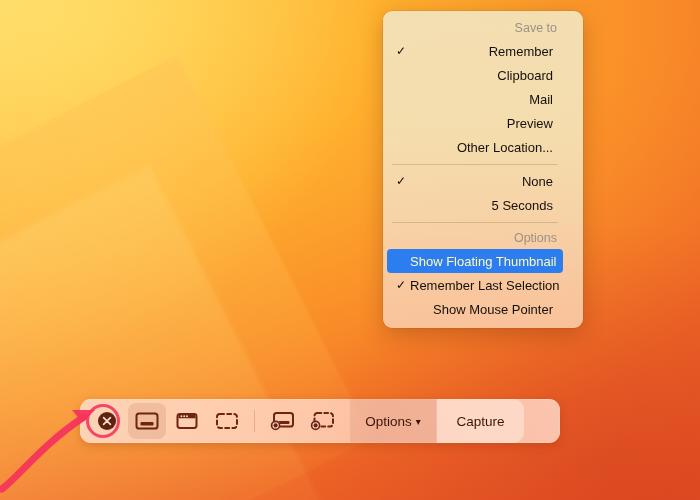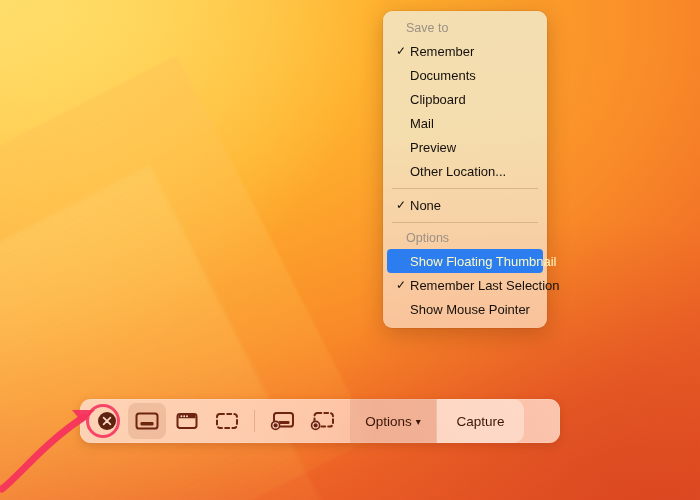--- a/index.html
+++ b/index.html
@@ -139,30 +139,31 @@
     height: 115px;
     pointer-events: none;
     overflow: visible;
   }
 
   
   #options-menu {
     position: absolute;
     left: 383px;
     top: 11px;
-    width: 164px;
-    padding: 6px 0 7px 0;
+    width: 200px;
+    padding: 6px 16px 7px 0;
     border-radius: 9px;
     background: linear-gradient(to bottom,
         rgba(243,225,184,0.96) 0%,
         rgba(244,224,180,0.95) 40%,
         rgba(247,214,175,0.94) 66%,
         rgba(249,205,167,0.93) 86%,
         rgba(250,200,163,0.93) 100%);
     box-shadow: 0 6px 22px rgba(110,40,10,0.30), 0 0 0 0.5px rgba(120,60,20,0.20);
+    text-align: right;
   }
 
   .menu-section-header {
     font-size: 12.5px;
     color: #9b9185;
     padding: 4px 10px 4px 23px;
   }
 
   .menu-item {
     position: relative;
@@ -272,40 +273,40 @@
   </svg>
 
   <div id="options-menu">
 
     <div class="menu-section-header">Save to</div>
     <div class="menu-item">
       <span class="menu-check">✓</span>
       <span>Remember</span>
     </div>
     <div class="menu-item">
-      <span>Documents</span>
-    </div>
-    <div class="menu-item">
       <span>Clipboard</span>
     </div>
     <div class="menu-item">
       <span>Mail</span>
     </div>
     <div class="menu-item">
       <span>Preview</span>
     </div>
     <div class="menu-item">
       <span>Other Location...</span>
     </div>
 
     <div class="menu-divider"></div>
 
     <div class="menu-item">
       <span class="menu-check">✓</span>
       <span>None</span>
+    </div>
+    <div class="menu-item">
+      <span>5 Seconds</span>
     </div>
 
     <div class="menu-divider"></div>
 
     <div class="menu-section-header">Options</div>
     <div class="menu-item highlighted">
       <span>Show Floating Thumbnail</span>
     </div>
     <div class="menu-item">
       <span class="menu-check">✓</span>

